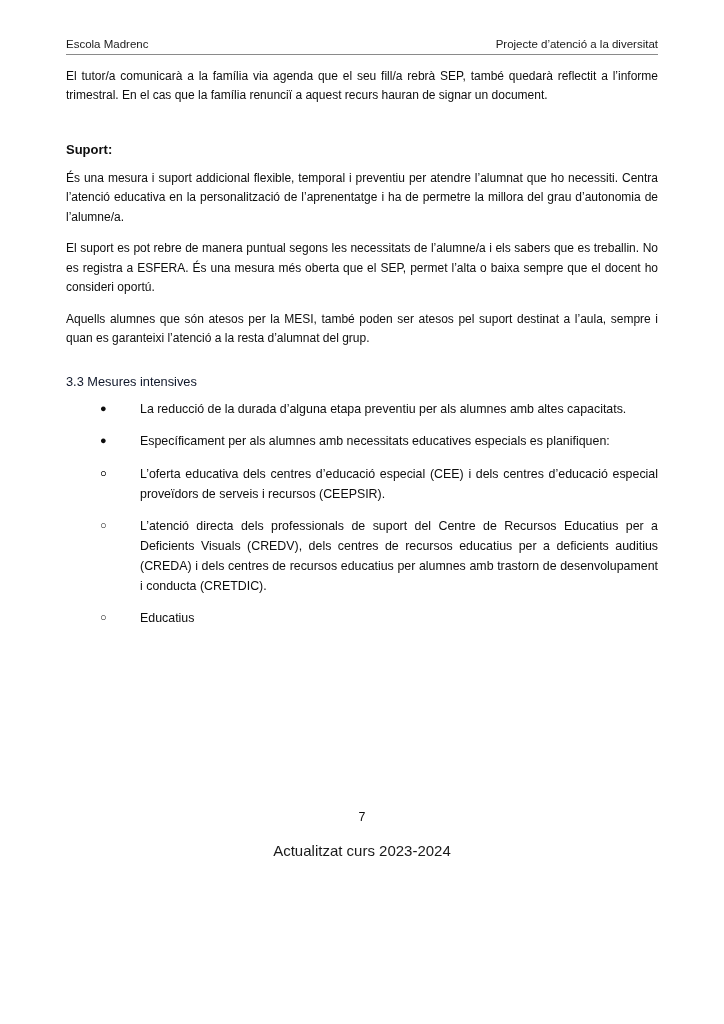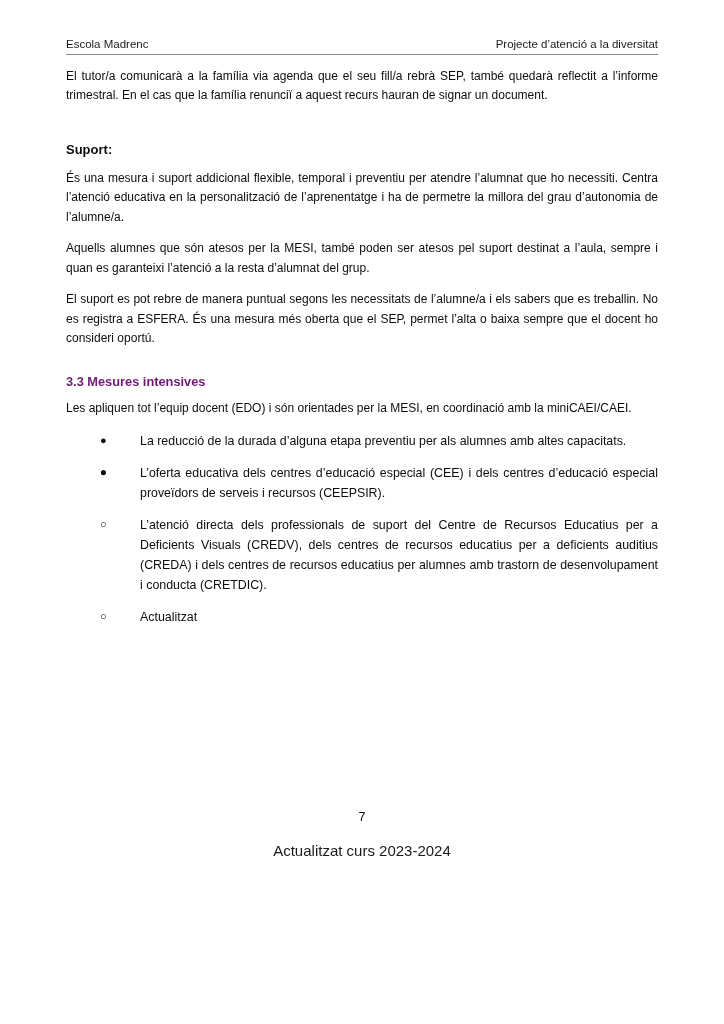--- a/index.html
+++ b/index.html
@@ -45,22 +45,22 @@
   .spacer-lg { height: 24px; }
   .spacer-md { height: 14px; }
   h3.subhead {
     font-size: 13px;
     font-weight: bold;
     margin: 0 0 12px 0;
     color: #0d0d0d;
   }
   h2.section-title {
     font-size: 12.8px;
-    font-weight: bold;
-    color: #701a75;
+    font-weight: normal;
+    color: #0f172a;
     margin: 0 0 10px 0;
   }
   ul.bullets {
     list-style: none;
     margin: 0;
     padding: 0;
   }
   ul.bullets li {
     font-size: 12.4px;
     line-height: 1.62;
@@ -107,51 +107,51 @@
 
   <div class="body-content">
 
     <p class="para">El tutor/a comunicarà a la família via agenda que el seu fill/a rebrà SEP, també quedarà reflectit a l’informe trimestral. En el cas que la família renunciï a aquest recurs hauran de signar un document.</p>
 
     <div class="spacer-lg"></div>
 
     <h3 class="subhead">Suport:</h3>
 
     <p class="para">És una mesura i suport addicional flexible, temporal i preventiu per atendre l’alumnat que ho necessiti. Centra l’atenció educativa en la personalització de l’aprenentatge i ha de permetre la millora del grau d’autonomia de l’alumne/a.</p>
+    <p class="para">El suport es pot rebre de manera puntual segons les necessitats de l’alumne/a i els sabers que es treballin. No es registra a ESFERA. És una mesura més oberta que el SEP, permet l’alta o baixa sempre que el docent ho consideri oportú.</p>
     <p class="para">Aquells alumnes que són atesos per la MESI, també poden ser atesos pel suport destinat a l’aula, sempre i quan es garanteixi l’atenció a la resta d’alumnat del grup.</p>
-    <p class="para">El suport es pot rebre de manera puntual segons les necessitats de l’alumne/a i els sabers que es treballin. No es registra a ESFERA. És una mesura més oberta que el SEP, permet l’alta o baixa sempre que el docent ho consideri oportú.</p>
 
     <div class="spacer-md"></div>
 
     <h2 class="section-title">3.3 Mesures  intensives</h2>
 
-    <p class="para">Les apliquen tot l’equip docent (EDO) i són orientades per la MESI, en coordinació amb la miniCAEI/CAEI.</p>
 
     <ul class="bullets">
       <li>
         <span class="marker">●</span>
         <span>La reducció de la durada d’alguna etapa preventiu per als alumnes amb altes capacitats.</span>
       </li>
       <li>
         <span class="marker">●</span>
+        <span>Específicament per als alumnes amb necessitats educatives especials es planifiquen:</span>
       </li>
       <li>
         <span class="marker">○</span>
       </li>
       <li>
         <span class="marker">○</span>
         <span>L’oferta educativa dels centres d’educació especial (CEE) i dels centres d’educació especial proveïdors de serveis i recursos (CEEPSIR).</span>
       </li>
       <li>
         <span class="marker">○</span>
         <span>L’atenció directa dels professionals de suport del Centre de Recursos Educatius per a Deficients Visuals (CREDV), dels centres de recursos educatius per a deficients auditius (CREDA) i dels centres de recursos educatius per alumnes amb trastorn de desenvolupament i conducta (CRETDIC).</span>
       </li>
       <li>
         <span class="marker">○</span>
-        <span>Actualitzat</span>
+        <span>Educatius</span>
       </li>
     </ul>
 
   </div>
 
   <div class="footer">
     <div class="page-number">7</div>
     <div class="footer-note">Actualitzat curs 2023-2024</div>
   </div>
 

